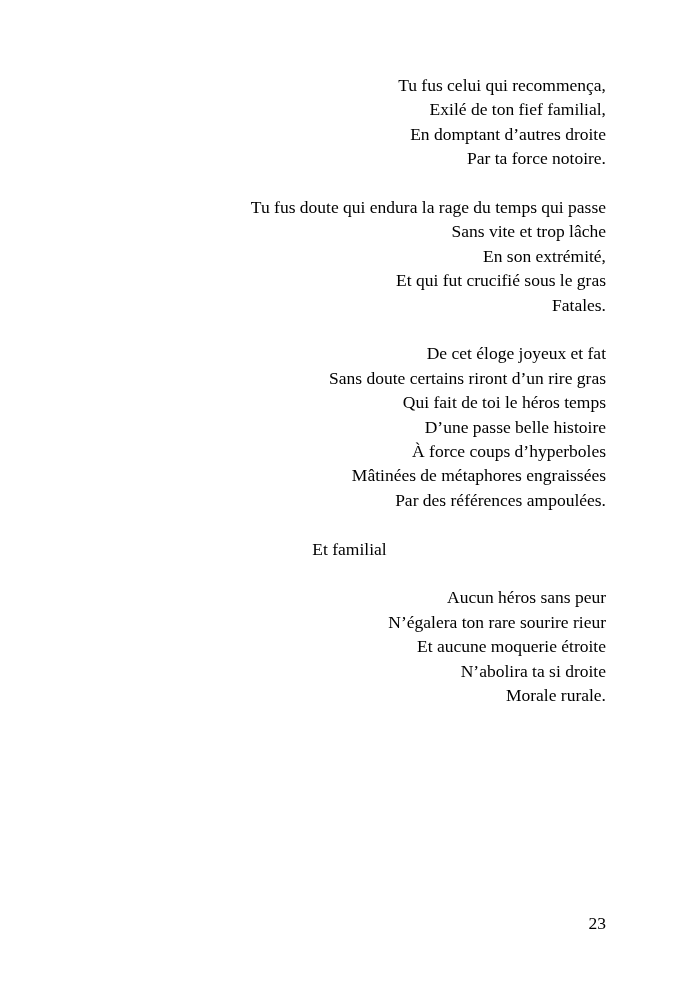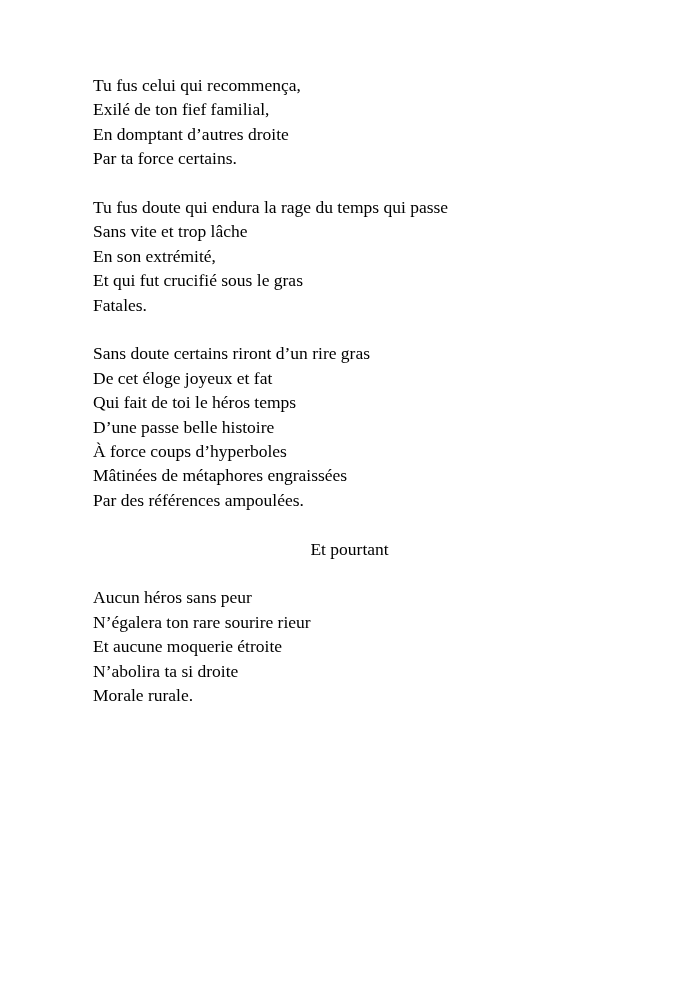--- a/index.html
+++ b/index.html
@@ -20,20 +20,21 @@
     box-sizing: border-box;
   }
   .content {
     position: absolute;
     top: 73px;
     left: 93px;
     right: 94px;
   }
   .stanza {
     margin: 0 0 24.4px 0;
+    text-align: right;
   }
   .line {
     white-space: pre;
   }
   .interlude {
     text-align: center;
     margin: 0 0 24.4px 0;
   }
   .page-number {
     position: absolute;
@@ -46,46 +47,47 @@
 </head>
 <body>
 
 <div class="page">
   <div class="content">
 
     <div class="stanza">
       <div class="line">Tu fus celui qui recommença,</div>
       <div class="line">Exilé de ton fief familial,</div>
       <div class="line">En domptant d’autres droite</div>
-      <div class="line">Par ta force certains.</div>
+      <div class="line">Par ta force notoire.</div>
     </div>
 
     <div class="stanza">
       <div class="line">Tu fus doute qui endura la rage du temps qui passe</div>
       <div class="line">Sans vite et trop lâche</div>
       <div class="line">En son extrémité,</div>
       <div class="line">Et qui fut crucifié sous le gras</div>
       <div class="line">Fatales.</div>
     </div>
 
     <div class="stanza">
+      <div class="line">De cet éloge joyeux et fat</div>
       <div class="line">Sans doute certains riront d’un rire gras</div>
-      <div class="line">De cet éloge joyeux et fat</div>
       <div class="line">Qui fait de toi le héros temps</div>
       <div class="line">D’une passe belle histoire</div>
       <div class="line">À force coups d’hyperboles</div>
       <div class="line">Mâtinées de métaphores engraissées</div>
       <div class="line">Par des références ampoulées.</div>
     </div>
 
-    <div class="interlude">Et pourtant</div>
+    <div class="interlude">Et familial</div>
 
     <div class="stanza">
       <div class="line">Aucun héros sans peur</div>
       <div class="line">N’égalera ton rare sourire rieur</div>
       <div class="line">Et aucune moquerie étroite</div>
       <div class="line">N’abolira ta si droite</div>
       <div class="line">Morale rurale.</div>
     </div>
 
   </div>
 
+  <div class="page-number">23</div>
 </div>
 
 </body></html>

